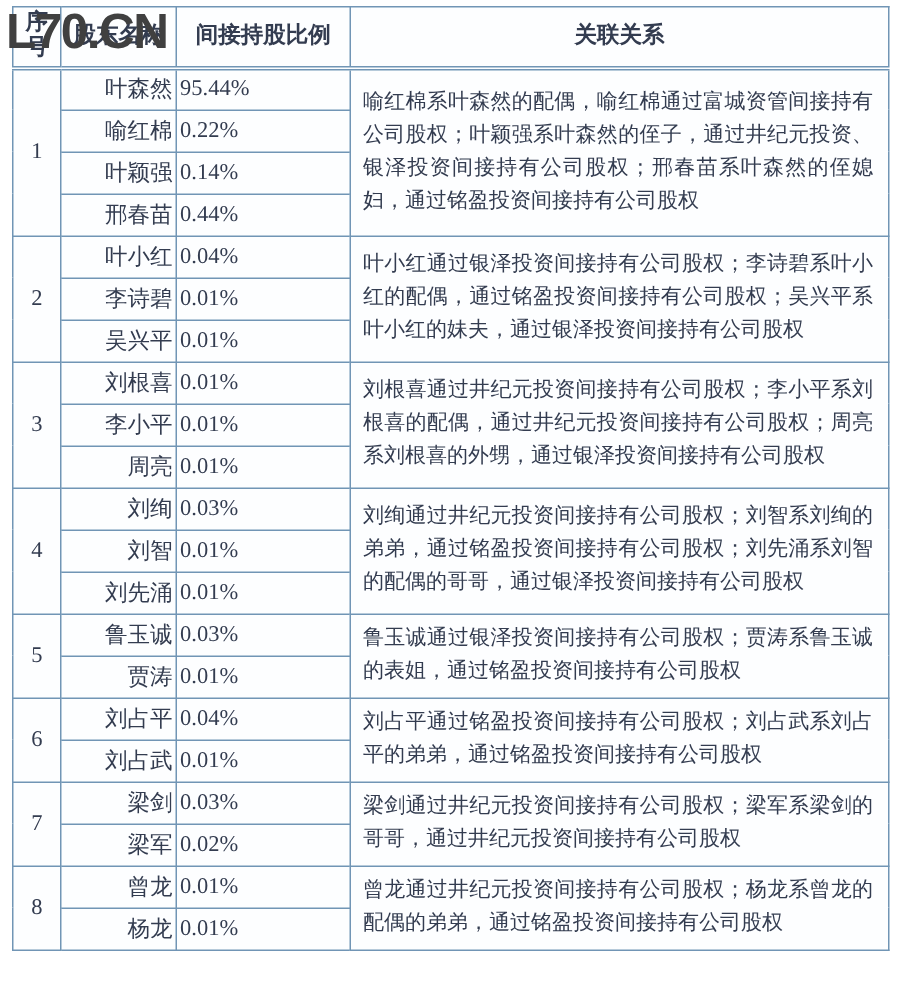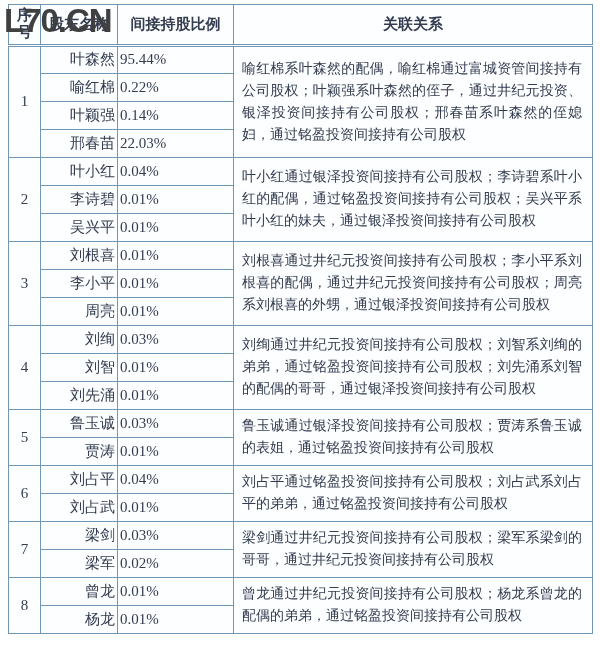--- a/index.html
+++ b/index.html
@@ -109,21 +109,21 @@
       <tr>
         <td class="name-cell">喻红棉</td>
         <td class="ratio-cell">0.22%</td>
       </tr>
       <tr>
         <td class="name-cell">叶颖强</td>
         <td class="ratio-cell">0.14%</td>
       </tr>
       <tr>
         <td class="name-cell">邢春苗</td>
-        <td class="ratio-cell">22.03%</td>
+        <td class="ratio-cell">0.44%</td>
       </tr>
       <tr>
         <td class="no-cell" rowspan="3">2</td>
         <td class="name-cell">叶小红</td>
         <td class="ratio-cell">0.04%</td>
         <td class="relation-cell" rowspan="3">叶小红通过银泽投资间接持有公司股权；李诗碧系叶小红的配偶，通过铭盈投资间接持有公司股权；吴兴平系叶小红的妹夫，通过银泽投资间接持有公司股权</td>
       </tr>
       <tr>
         <td class="name-cell">李诗碧</td>
         <td class="ratio-cell">0.01%</td>

